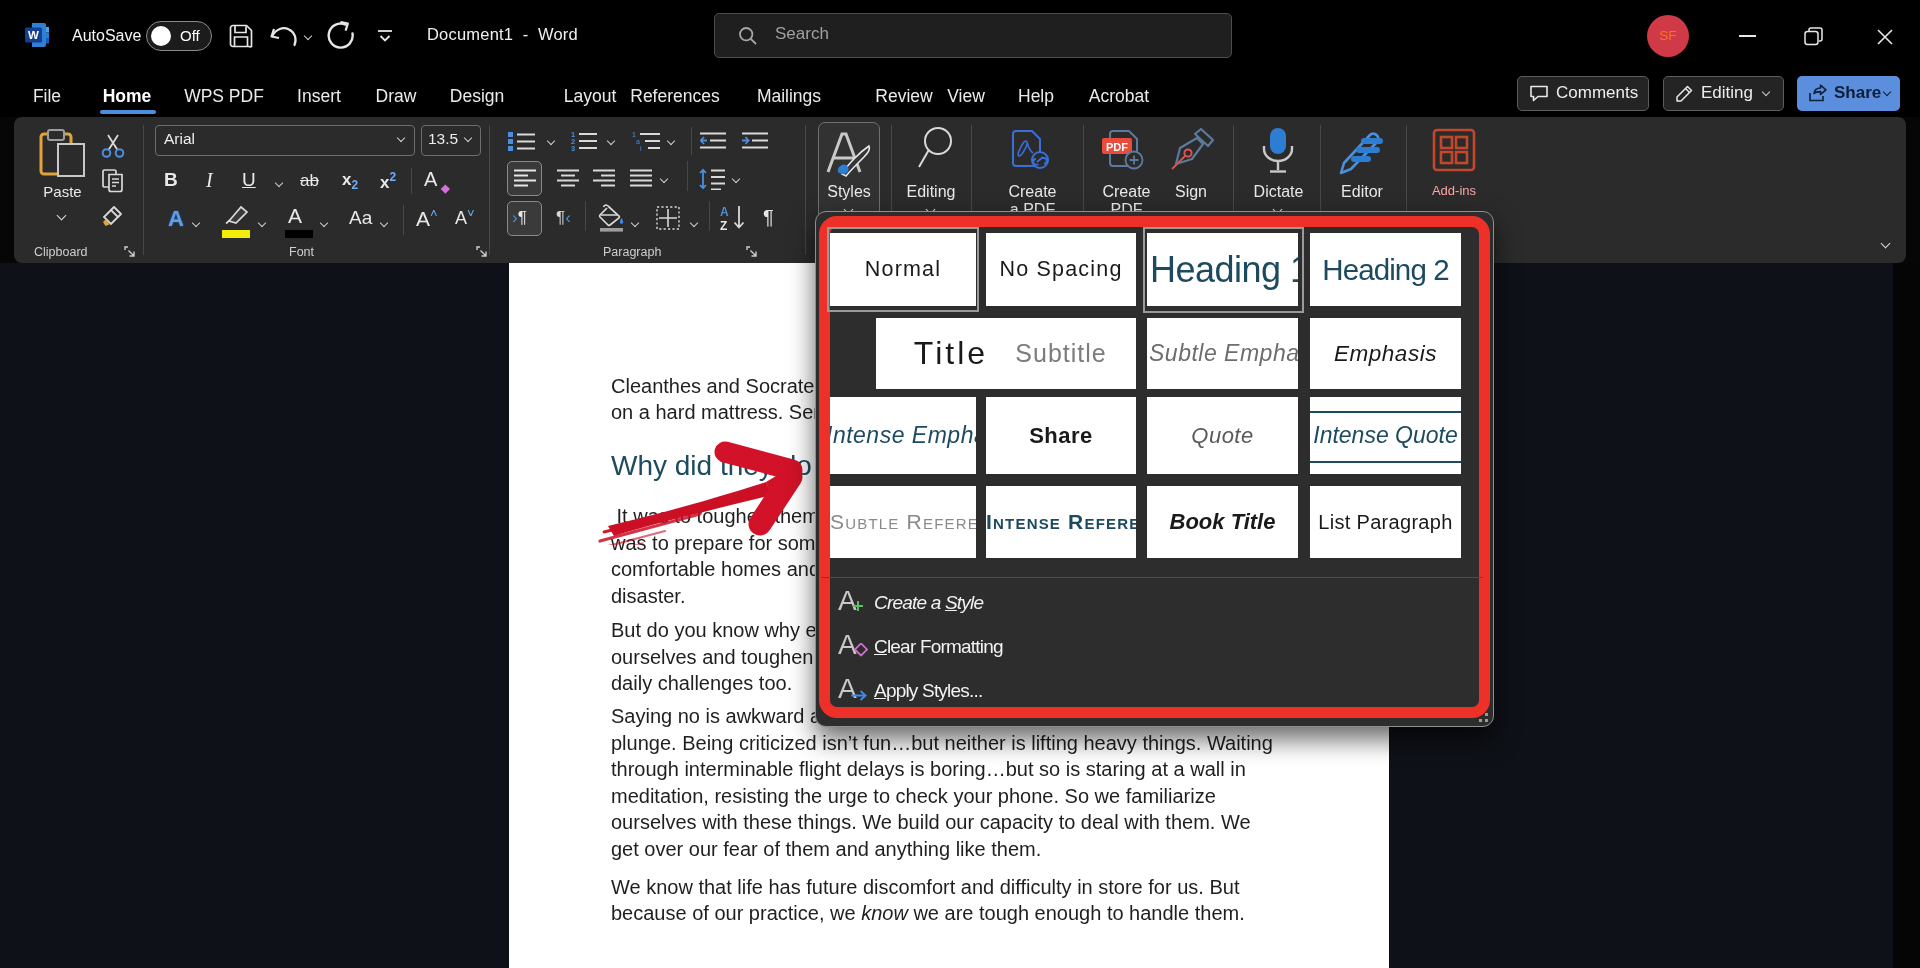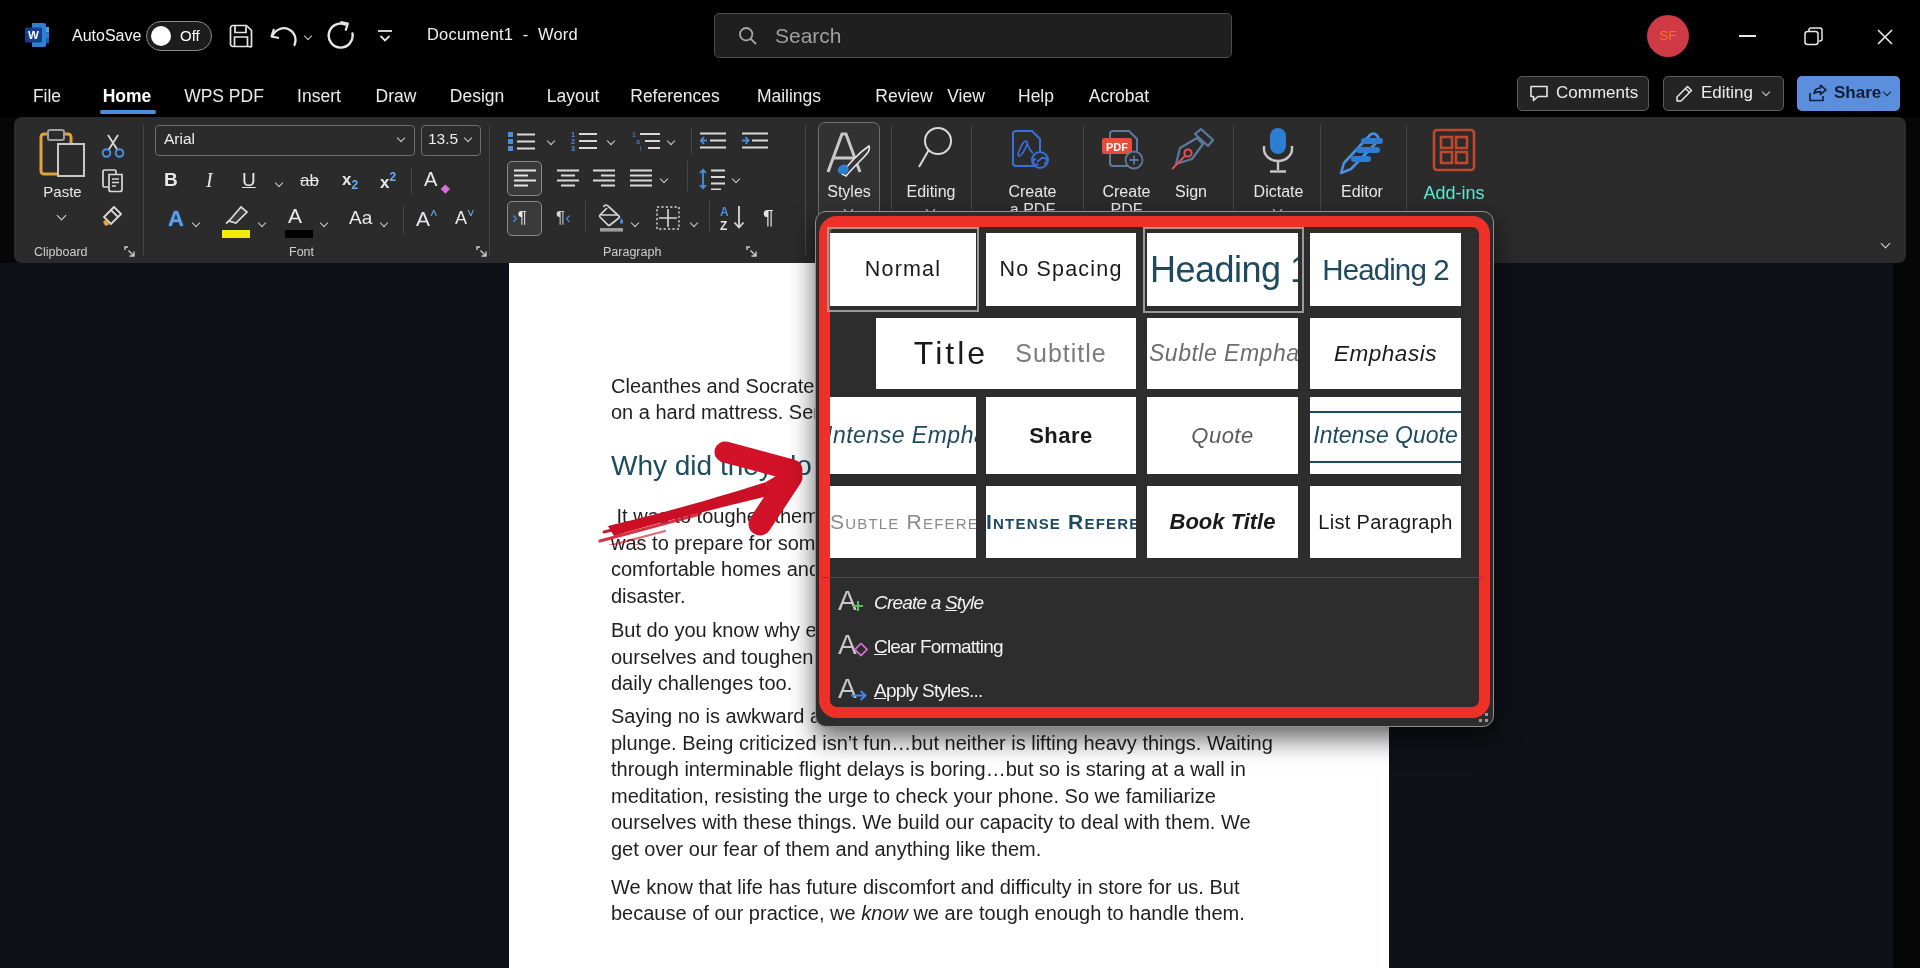--- a/index.html
+++ b/index.html
@@ -59,21 +59,21 @@
   <path d="M2 2 h14"></path>
   <path d="M4.5 7 l4.5 4.5 4.5 -4.5"></path>
 </svg>
 <div class="abs" style="left:427px;top:25px;color:#f0f0f0;font-size:16.5px;letter-spacing:0.2px;">Document1&nbsp; -&nbsp; Word</div>
 
 <div class="abs" style="left:714px;top:13px;width:518px;height:45px;background:#1f1f1f;border:1px solid #4c4c4c;border-radius:5px;"></div>
 <svg class="abs" style="left:738px;top:26px;" width="20" height="20" viewBox="0 0 20 20" fill="none" stroke="#a6a6a6" stroke-width="1.8">
   <circle cx="8.2" cy="8.2" r="6.2"></circle>
   <path d="M12.8 12.8 L18 18"></path>
 </svg>
-<div class="abs" style="left:775px;top:24px;color:#a0a0a0;font-size:21px;">Search</div>
+<div class="abs" style="left:775px;top:24px;color:#a0a0a0;font-size:17px;">Search</div>
 
 <div class="abs" style="left:1647px;top:15px;width:42px;height:42px;border-radius:50%;background:#cf3a46;"></div>
 <div class="abs" style="left:1647px;top:28px;width:42px;text-align:center;color:#f97316;font-size:13.5px;">SF</div>
 
 <div class="abs" style="left:1739px;top:35px;width:17px;height:1.8px;background:#e8e8e8;"></div>
 <svg class="abs" style="left:1804px;top:27px;" width="19" height="19" viewBox="0 0 19 19" fill="none" stroke="#e8e8e8" stroke-width="1.5">
   <rect x="1" y="4.5" width="13" height="13" rx="2.5"></rect>
   <path d="M5 4 v-1 a2 2 0 0 1 2 -2 h9 a2 2 0 0 1 2 2 v9 a2 2 0 0 1 -2 2 h-1"></path>
 </svg>
 <svg class="abs" style="left:1877px;top:29px;" width="16" height="16" viewBox="0 0 16 16" fill="none" stroke="#e8e8e8" stroke-width="1.6">
@@ -85,21 +85,21 @@
  .tab { position:absolute; top:86px; transform:translateX(-50%); color:#ebebeb;
         font-size:17.5px; white-space:nowrap; }
 </style>
 <div class="tab" style="left:47px;">File</div>
 <div class="tab" style="left:127px;font-weight:bold;color:#ffffff;">Home</div>
 <div class="abs" style="left:100px;top:110px;width:56px;height:3.5px;border-radius:2px;background:#4a8edd;"></div>
 <div class="tab" style="left:224px;">WPS PDF</div>
 <div class="tab" style="left:319px;">Insert</div>
 <div class="tab" style="left:396px;">Draw</div>
 <div class="tab" style="left:477px;">Design</div>
-<div class="tab" style="left:573px;">Layout</div>
+<div class="tab" style="left:590px;">Layout</div>
 <div class="tab" style="left:675px;">References</div>
 <div class="tab" style="left:789px;">Mailings</div>
 <div class="tab" style="left:904px;">Review</div>
 <div class="tab" style="left:966px;">View</div>
 <div class="tab" style="left:1036px;">Help</div>
 <div class="tab" style="left:1119px;">Acrobat</div>
 
 <div class="abs" style="left:1517px;top:76px;width:132px;height:35px;background:#242424;border:1px solid #5c5c5c;border-radius:5px;"></div>
 <svg class="abs" style="left:1529px;top:84px;" width="20" height="19" viewBox="0 0 20 19" fill="none" stroke="#e8e8e8" stroke-width="1.6">
   <path d="M2 2.5 h16 v10 h-9 l-4.5 4 v-4 h-2.5 z" stroke-linejoin="round"></path>
@@ -380,21 +380,21 @@
 <div class="abs" style="left:1332px;top:183px;width:60px;text-align:center;color:#e8e8e8;font-size:16px;">Editor</div>
 <div class="vsep" style="left:1406px;"></div>
 
 <svg class="abs" style="left:1432px;top:128px;" width="44" height="44" viewBox="0 0 44 44" fill="none" stroke="#c3472b" stroke-width="2.6">
   <rect x="2" y="2" width="40" height="40" rx="3"></rect>
   <rect x="9" y="9" width="11" height="11"></rect>
   <rect x="24" y="9" width="11" height="11"></rect>
   <rect x="9" y="24" width="11" height="11"></rect>
   <rect x="24" y="24" width="11" height="11"></rect>
 </svg>
-<div class="abs" style="left:1418px;top:183px;width:72px;text-align:center;color:#5eead4;font-size:18px;">Add-ins</div>
+<div class="abs" style="left:1418px;top:183px;width:72px;text-align:center;color:#fca5a5;font-size:13px;">Add-ins</div>
 
 <span class="chev abs" style="left:1882px;top:240px;"></span>
 
 <div class="abs" id="docarea" style="left:0;top:263px;width:1920px;height:705px;background:#0e1117;"></div>
 <div class="abs" id="page" style="left:509px;top:263px;width:880px;height:705px;background:#ffffff;"></div>
 <div class="abs" style="left:1893px;top:263px;width:27px;height:705px;background:#050505;"></div>
 
 <div class="ln" style="left:611px;top:373px;">Cleanthes and Socrates slept</div>
 <div class="ln" style="left:611px;top:399.4px;">on a hard mattress. Seneca practiced</div>
 <div class="ln" style="left:611px;top:451.3px;font-size:28px;color:#1d4c60;line-height:30px;">Why did they do this?</div>

